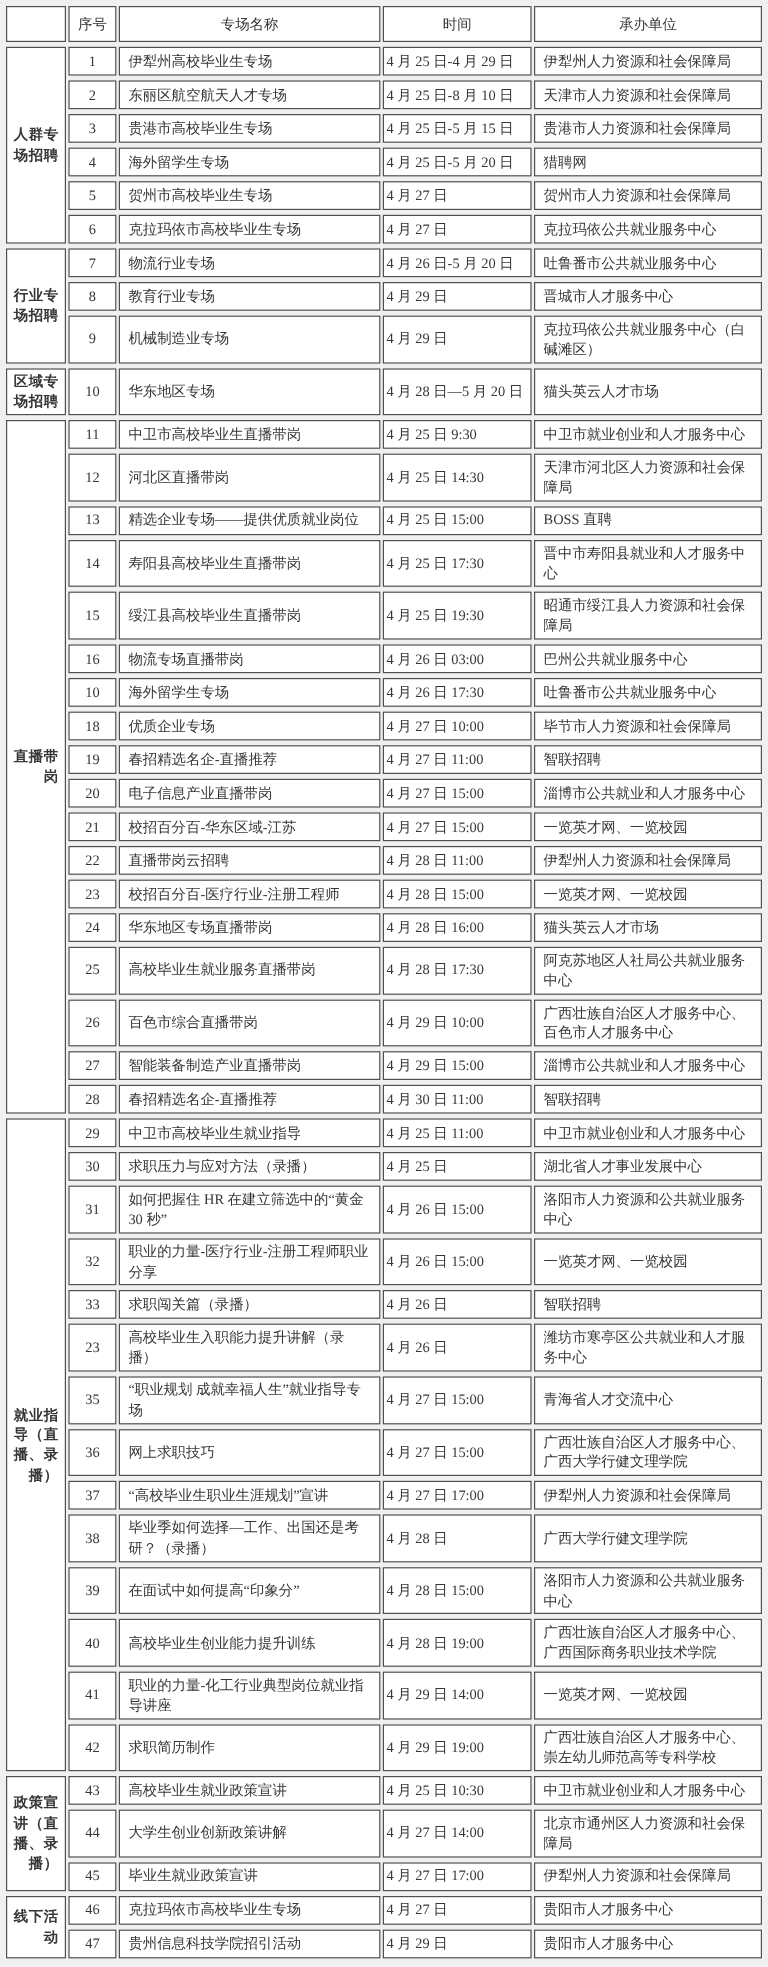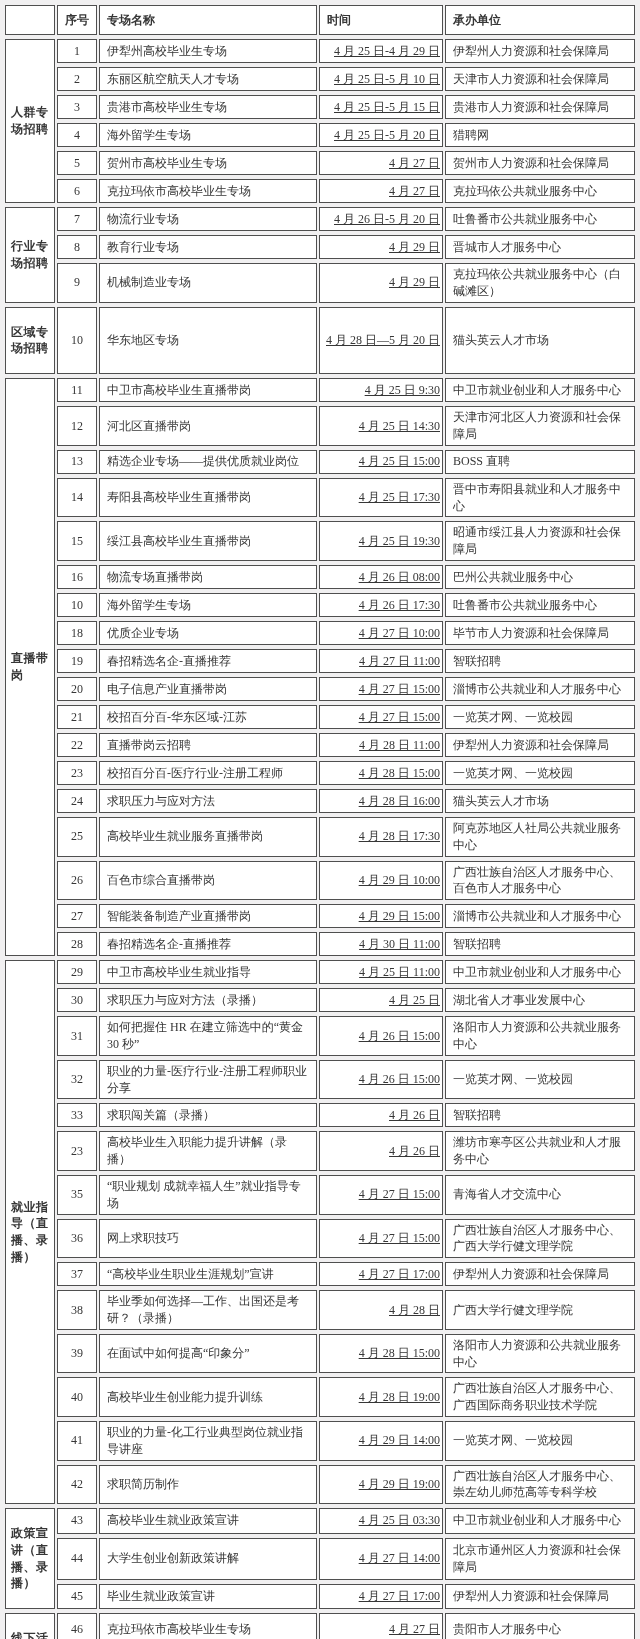--- a/index.html
+++ b/index.html
@@ -28,31 +28,31 @@
     background:var(--cell-bg);
     color:var(--text);
     font-size:12px;
     line-height:1.4;
     padding:2px 7px;
     height:18px;
     vertical-align:middle;
     word-break:break-all;
   }
   th{
-    font-weight:bold;
-    text-align:left;
+    font-weight:normal;
+    text-align:center;
     height:24px;
   }
   td.num{text-align:center;}
-  td.time{text-align:right;white-space:nowrap;padding:2px 2px;text-decoration:underline;}
+  td.time{text-align:left;white-space:nowrap;padding:2px 2px;}
   td.name,td.org{text-align:left;}
   td.cat{
-    text-align:left;
+    text-align:right;
     font-weight:bold;
-    padding:16px 5px;
+    padding:2px 5px;
     letter-spacing:0.5px;
   }
 </style>
 </head>
 <body>
 
 <table>
   <colgroup>
     <col style="width:50px">
     <col style="width:40px">
@@ -73,21 +73,21 @@
       <tr>
         <td rowspan="6" class="cat">人群专场招聘</td>
         <td class="num">1</td>
         <td class="name">伊犁州高校毕业生专场</td>
         <td class="time">4 月 25 日-4 月 29 日</td>
         <td class="org">伊犁州人力资源和社会保障局</td>
       </tr>
       <tr>
         <td class="num">2</td>
         <td class="name">东丽区航空航天人才专场</td>
-        <td class="time">4 月 25 日-5 月 10 日</td>
+        <td class="time">4 月 25 日-8 月 10 日</td>
         <td class="org">天津市人力资源和社会保障局</td>
       </tr>
       <tr>
         <td class="num">3</td>
         <td class="name">贵港市高校毕业生专场</td>
         <td class="time">4 月 25 日-5 月 15 日</td>
         <td class="org">贵港市人力资源和社会保障局</td>
       </tr>
       <tr>
         <td class="num">4</td>
@@ -160,21 +160,21 @@
       </tr>
       <tr>
         <td class="num">15</td>
         <td class="name">绥江县高校毕业生直播带岗</td>
         <td class="time">4 月 25 日 19:30</td>
         <td class="org">昭通市绥江县人力资源和社会保障局</td>
       </tr>
       <tr>
         <td class="num">16</td>
         <td class="name">物流专场直播带岗</td>
-        <td class="time">4 月 26 日 08:00</td>
+        <td class="time">4 月 26 日 03:00</td>
         <td class="org">巴州公共就业服务中心</td>
       </tr>
       <tr>
         <td class="num">10</td>
         <td class="name">海外留学生专场</td>
         <td class="time">4 月 26 日 17:30</td>
         <td class="org">吐鲁番市公共就业服务中心</td>
       </tr>
       <tr>
         <td class="num">18</td>
@@ -207,21 +207,21 @@
         <td class="org">伊犁州人力资源和社会保障局</td>
       </tr>
       <tr>
         <td class="num">23</td>
         <td class="name">校招百分百-医疗行业-注册工程师</td>
         <td class="time">4 月 28 日 15:00</td>
         <td class="org">一览英才网、一览校园</td>
       </tr>
       <tr>
         <td class="num">24</td>
-        <td class="name">求职压力与应对方法</td>
+        <td class="name">华东地区专场直播带岗</td>
         <td class="time">4 月 28 日 16:00</td>
         <td class="org">猫头英云人才市场</td>
       </tr>
       <tr>
         <td class="num">25</td>
         <td class="name">高校毕业生就业服务直播带岗</td>
         <td class="time">4 月 28 日 17:30</td>
         <td class="org">阿克苏地区人社局公共就业服务中心</td>
       </tr>
       <tr>
@@ -324,21 +324,21 @@
       <tr>
         <td class="num">42</td>
         <td class="name">求职简历制作</td>
         <td class="time">4 月 29 日 19:00</td>
         <td class="org">广西壮族自治区人才服务中心、崇左幼儿师范高等专科学校</td>
       </tr>
       <tr>
         <td rowspan="3" class="cat">政策宣讲（直播、录播）</td>
         <td class="num">43</td>
         <td class="name">高校毕业生就业政策宣讲</td>
-        <td class="time">4 月 25 日 03:30</td>
+        <td class="time">4 月 25 日 10:30</td>
         <td class="org">中卫市就业创业和人才服务中心</td>
       </tr>
       <tr>
         <td class="num">44</td>
         <td class="name">大学生创业创新政策讲解</td>
         <td class="time">4 月 27 日 14:00</td>
         <td class="org">北京市通州区人力资源和社会保障局</td>
       </tr>
       <tr>
         <td class="num">45</td>

